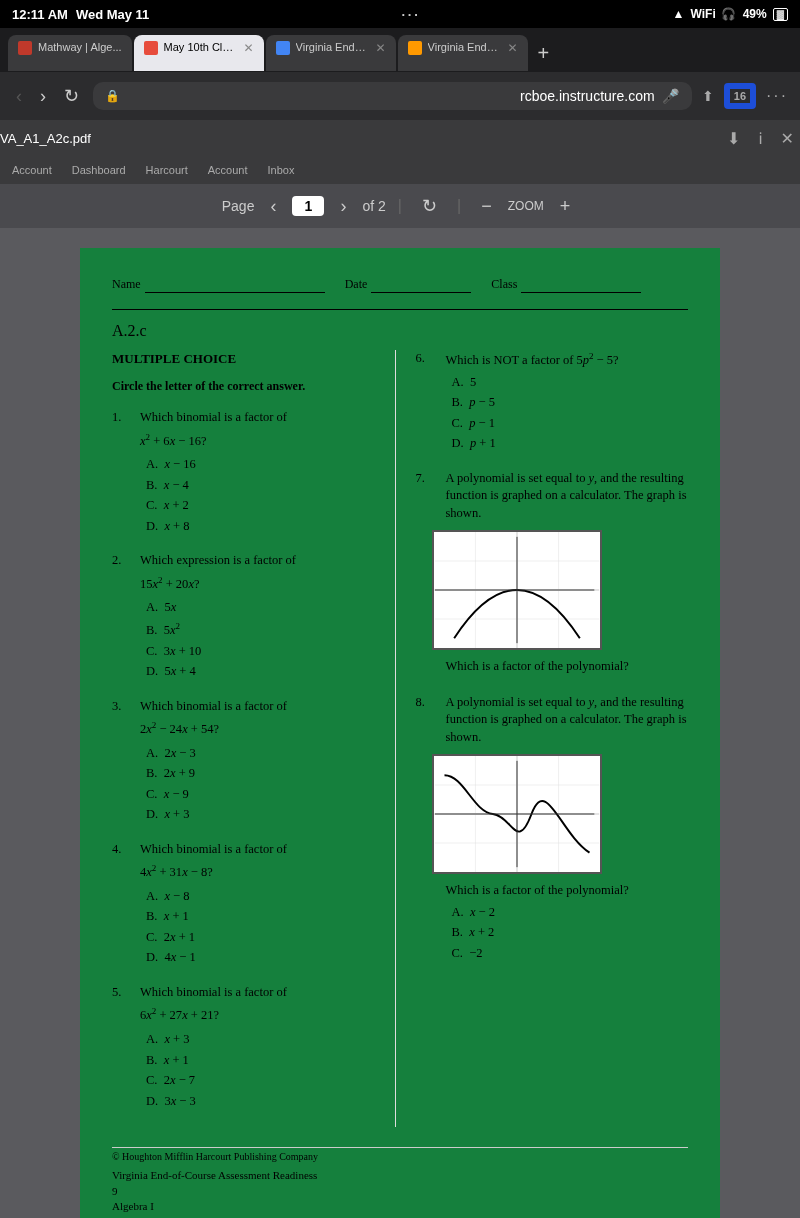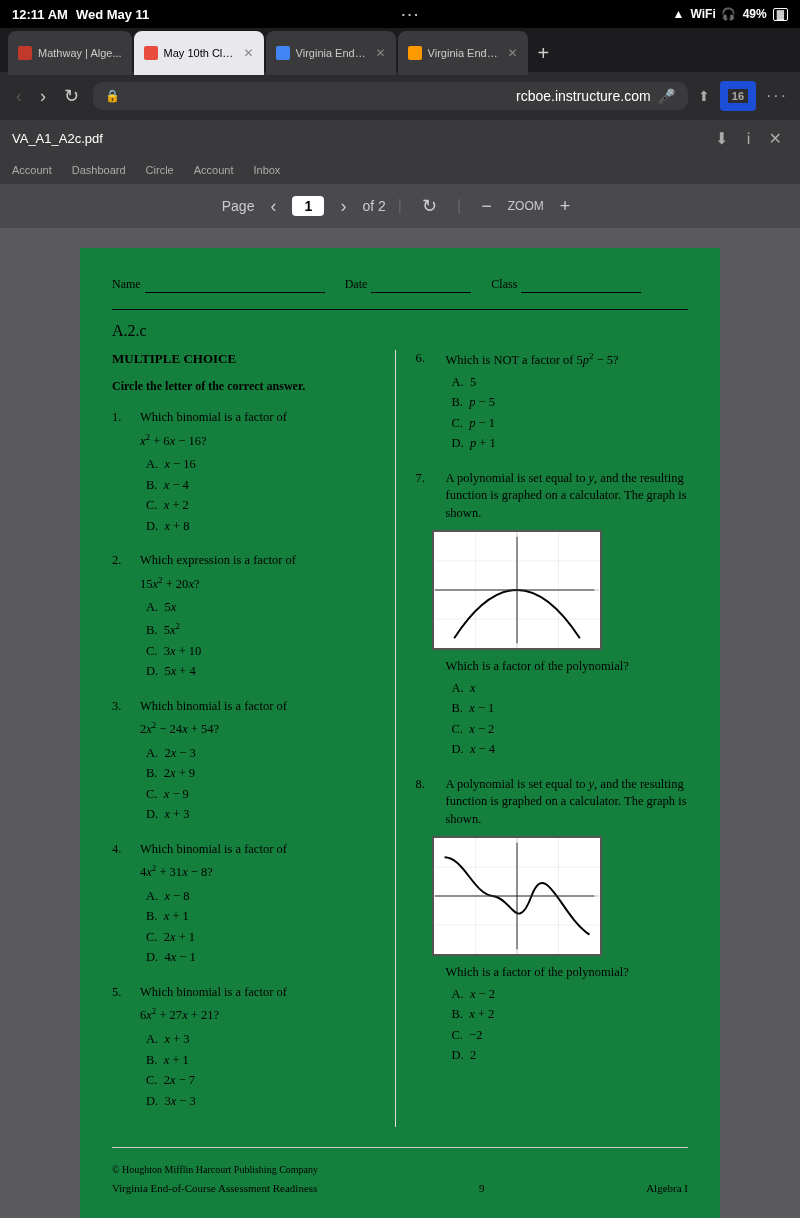--- a/index.html
+++ b/index.html
@@ -24,28 +24,27 @@
     .tab-bar {
       display: flex;
       align-items: center;
       background: #1c1c1e;
       padding: 6px 8px 0;
       gap: 2px;
       height: 44px;
     }
     .tab {
       display: flex;
-      align-items: center;
       background: #3a3a3c;
       border-radius: 8px 8px 0 0;
       padding: 6px 10px;
       font-size: 11px;
       color: #ccc;
       gap: 6px;
-      height: 44px;
+      height: 36px;
       max-width: 130px;
       overflow: hidden;
       cursor: pointer;
       position: relative;
     }
     .tab.active {
       background: #e8e8ed;
       color: #000;
     }
     .tab-favicon { width: 14px; height: 14px; border-radius: 2px; flex-shrink: 0; }
@@ -78,35 +77,35 @@
       gap: 8px;
       color: #fff;
       font-size: 14px;
     }
     .lock-icon { color: #aaa; font-size: 12px; }
     .address-text { flex: 1; text-align: right; font-size: 14px; color: #fff; }
     .mic-icon { color: #aaa; font-size: 14px; }
     .share-icon { color: #aaa; font-size: 14px; }
     .tab-count-badge {
       background: none;
-      border: 8px solid #1d4ed8;
+      border: 6px solid #1d4ed8;
       color: #aaa;
       border-radius: 4px;
       font-size: 11px;
       padding: 1px 4px;
       font-weight: 700;
     }
     .more-btn { color: #aaa; font-size: 16px; letter-spacing: 2px; }
 
     
     .pdf-toolbar {
       background: #3a3a3c;
       display: flex;
       align-items: center;
-      padding: 4px 12px;
+      padding: 4px 0;
       gap: 6px;
       height: 36px;
     }
     .pdf-title { color: #fff; font-size: 13px; font-weight: 500; flex: 1; }
     .pdf-action-btn { background: none; border: none; color: #aaa; font-size: 16px; cursor: pointer; padding: 2px 6px; }
 
     
     .page-nav-toolbar {
       background: #4a4a4e;
       display: flex;
@@ -198,21 +197,21 @@
       margin: 8px 0 8px 0;
       position: relative;
       overflow: hidden;
       background: #fff;
     }
     .graph-box svg { width: 100%; height: 100%; }
 
     .footer-line {
       border-top: 1px solid #ccc;
       margin-top: 20px;
-      padding-top: 15px;
+      padding-top: 2px;
       display: flex;
       justify-content: space-between;
       font-size: 10px;
     }
   </style>
 </head>
 <body>
 
 <div class="status-bar">
   <div class="status-left">
@@ -271,21 +270,21 @@
 <div class="pdf-toolbar">
   <span class="pdf-title">VA_A1_A2c.pdf</span>
   <button class="pdf-action-btn">⬇</button>
   <button class="pdf-action-btn">ℹ</button>
   <button class="pdf-action-btn">✕</button>
 </div>
 
 <div style="background:#3a3a3c;height:28px;display:flex;align-items:center;padding:0 12px;gap:20px;">
   <span style="color:#aaa;font-size:11px;">Account</span>
   <span style="color:#aaa;font-size:11px;">Dashboard</span>
-  <span style="color:#aaa;font-size:11px;">Circle</span>
+  <span style="color:#aaa;font-size:11px;">Harcourt</span>
   <span style="color:#aaa;font-size:11px;">Account</span>
   <span style="color:#aaa;font-size:11px;">Inbox</span>
 </div>
 
 <div class="page-nav-toolbar">
   <span class="page-nav-label">Page</span>
   <button class="page-nav-btn">‹</button>
   <div class="page-num-box">1</div>
   <button class="page-nav-btn">›</button>
   <span class="page-total">of 2</span>
@@ -439,26 +438,20 @@
                   <line x1="42" y1="0" x2="42" y2="120" stroke="#ddd" stroke-width="0.5"></line>
                   <line x1="128" y1="0" x2="128" y2="120" stroke="#ddd" stroke-width="0.5"></line>
 
                   <path d="M 20,110 Q 85,10 150,110" stroke="#000" stroke-width="2" fill="none"></path>
 
                   <line x1="0" y1="60" x2="165" y2="60" stroke="#333" stroke-width="1"></line>
                   <line x1="85" y1="5" x2="85" y2="115" stroke="#333" stroke-width="1"></line>
                 </svg>
               </div>
               <div class="q-text">Which is a factor of the polynomial?</div>
-              <div class="options">
-                <div class="option">A. &nbsp;<em>x</em></div>
-                <div class="option">B. &nbsp;<em>x</em> − 1</div>
-                <div class="option">C. &nbsp;<em>x</em> − 2</div>
-                <div class="option">D. &nbsp;<em>x</em> − 4</div>
-              </div>
             </div>
           </div>
         </div>
 
         <div class="question">
           <div style="display:flex;align-items:flex-start;">
             <span class="q-num" style="min-width:16px;">8.</span>
             <div>
               <div class="q-text">A polynomial is set equal to <em>y</em>, and the resulting function is graphed on a calculator. The graph is shown.</div>
 
@@ -476,31 +469,30 @@
 
                   <line x1="0" y1="60" x2="165" y2="60" stroke="#333" stroke-width="1"></line>
                   <line x1="85" y1="5" x2="85" y2="115" stroke="#333" stroke-width="1"></line>
                 </svg>
               </div>
               <div class="q-text">Which is a factor of the polynomial?</div>
               <div class="options">
                 <div class="option">A. &nbsp;<em>x</em> − 2</div>
                 <div class="option">B. &nbsp;<em>x</em> + 2</div>
                 <div class="option">C. &nbsp;−2</div>
-                <div class="option">D. &nbsp;2</div>
               </div>
             </div>
           </div>
         </div>
 
       </div>
     </div>
 
     <div class="footer-line">
       <span>© Houghton Mifflin Harcourt Publishing Company</span>
     </div>
-    <div style="display:flex;justify-content:space-between;font-size:11px;margin-top:4px;">
+    <div style="display:flex;justify-content:space-between;font-size:11px;margin-top:4px;flex-direction:column;">
       <span>Virginia End-of-Course Assessment Readiness</span>
       <span>9</span>
       <span>Algebra I</span>
     </div>
   </div>
 </div>
 
 </body></html>

